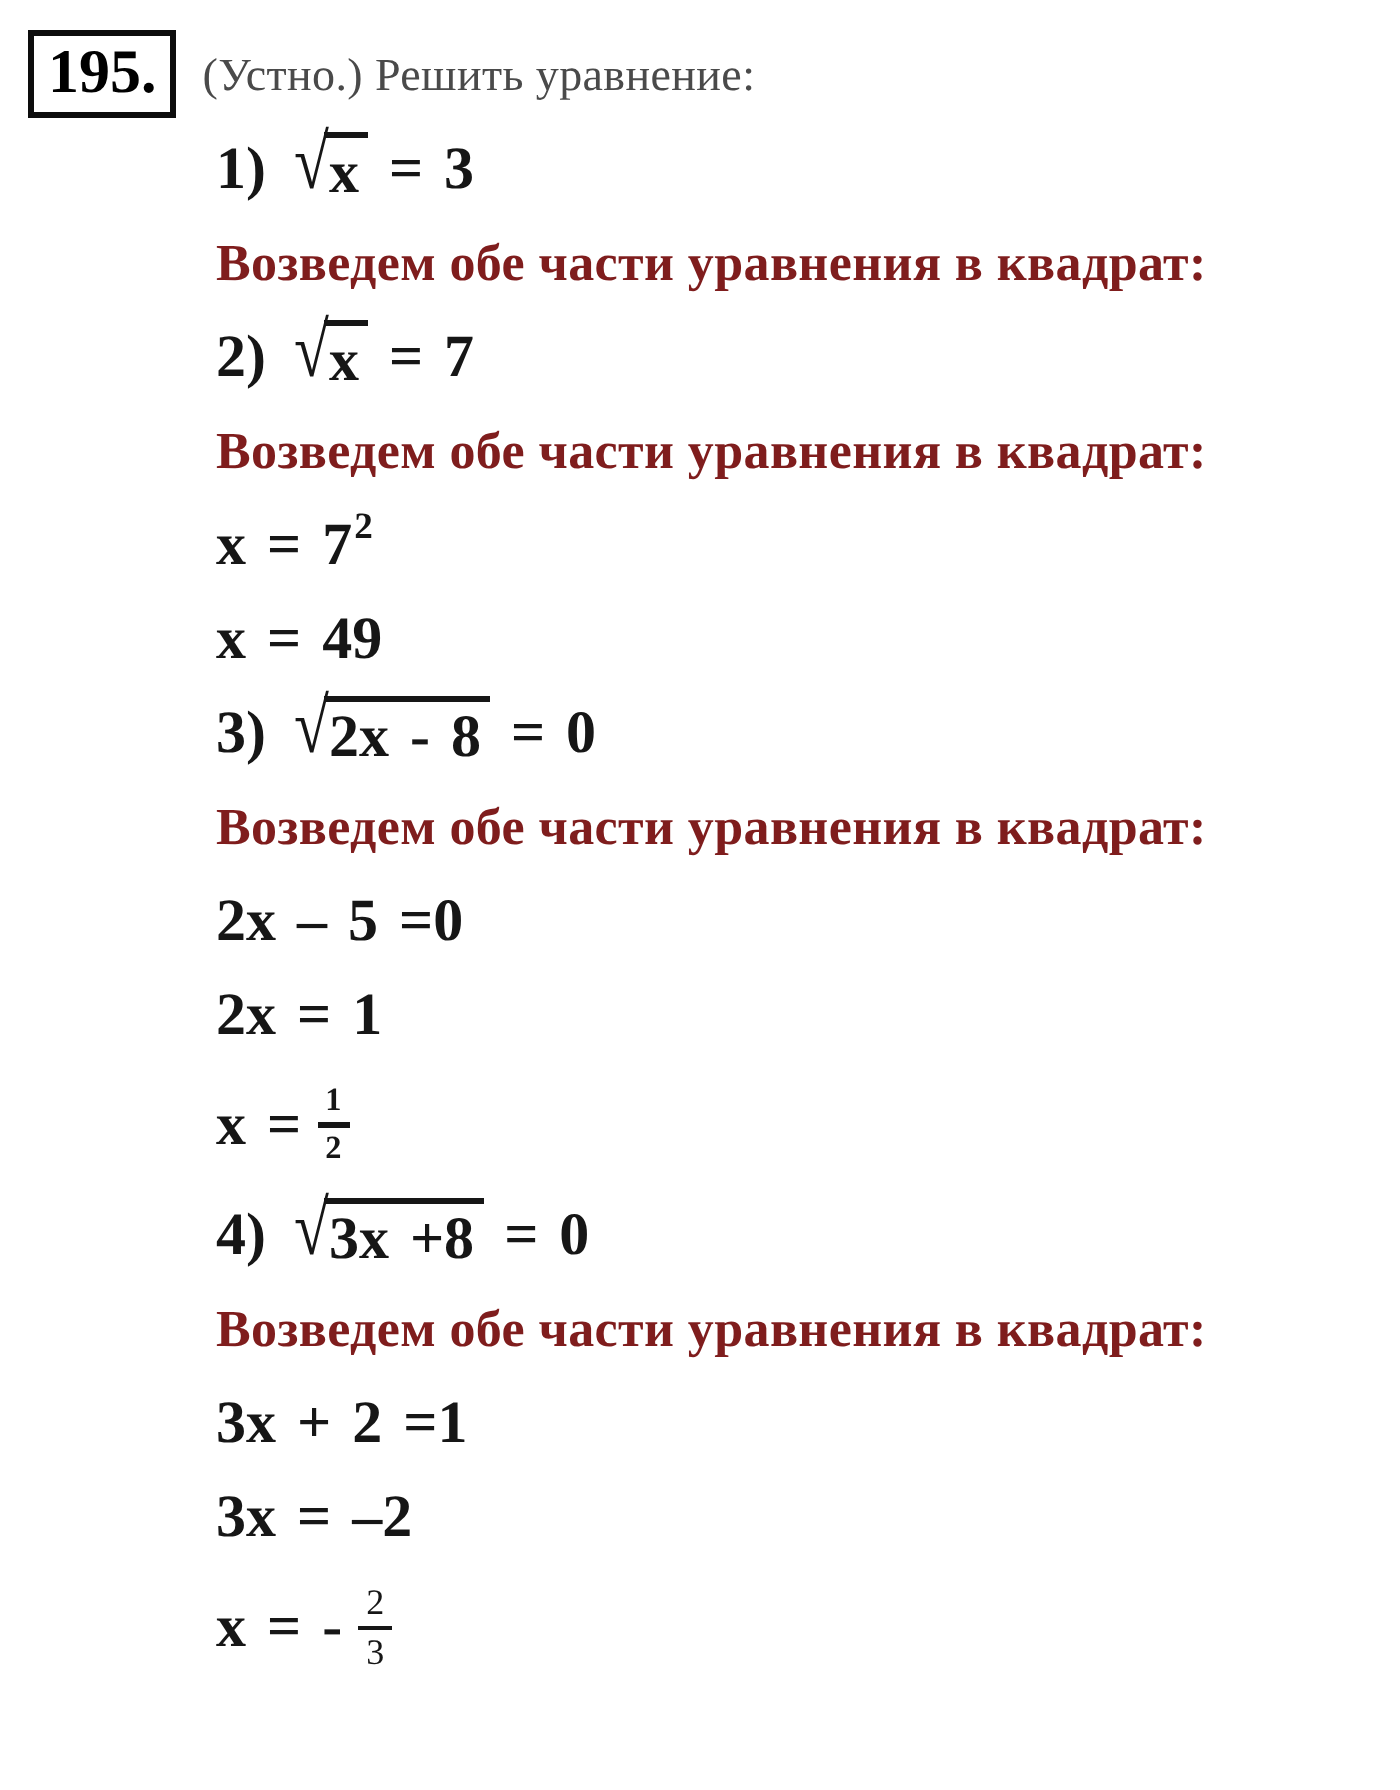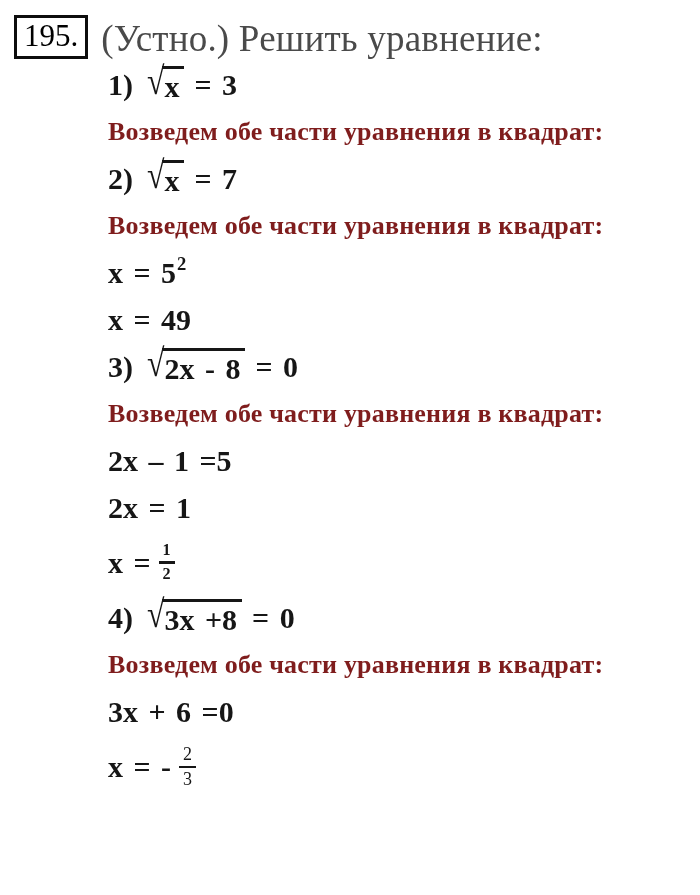--- a/index.html
+++ b/index.html
@@ -14,25 +14,25 @@
     background: #ffffff;
     padding: 13px 14px 0 14px;
     position: relative;
   }
   
   .header-row { display: flex; align-items: center; height: 48px; }
   .number-box {
     display: inline-flex; align-items: center;
     border: 3px solid #0d0d0d;
     padding: 0 7px 2px 7px;
-    font-weight: 400; font-size: 31px; line-height: 1.15;
+    font-weight: 700; font-size: 31px; line-height: 1.15;
     color: #000000; background: #ffffff;
   }
   .prompt {
-    font-size: 37px; color: #4a4a4a;
+    font-size: 23px; color: #4a4a4a;
     margin-left: 13px; letter-spacing: 0.2px; padding-top: 2px;
   }
   
   .content { padding-left: 94px; }
   .line { display: flex; align-items: center; height: 47px; white-space: pre; }
   .line.tall { height: 63px; }
   .eq {
     font-size: 30px; font-weight: 700; color: #161616;
     word-spacing: 3px;
   }
@@ -89,48 +89,49 @@
     </div>
     <div class="line note">Возведем обе части уравнения в квадрат:</div>
 
     <div class="line eq">
       <span class="label">2)</span>
       <span class="sqrt"><span class="sqrt-sign">√</span><span class="radicand">x</span></span>
       <span class="rhs">= 7</span>
     </div>
     <div class="line note">Возведем обе части уравнения в квадрат:</div>
     <div class="line eq">
-      <span>x = 5</span>
+      <span>x = 7</span>
       <span class="sup">2</span>
     </div>
     <div class="line eq">x = 49</div>
 
     <div class="line eq">
       <span class="label">3)</span>
       <span class="sqrt"><span class="sqrt-sign">√</span><span class="radicand">2x - 8</span></span>
       <span class="rhs">= 0</span>
     </div>
     <div class="line note">Возведем обе части уравнения в квадрат:</div>
-    <div class="line eq">2x – 1 =5</div>
+    <div class="line eq">2x – 5 =0</div>
     <div class="line eq">2x = 1</div>
     <div class="line eq tall">
       <span>x =</span>
       <span class="frac frac-bold">
         <span class="num">1</span>
         <span class="den">2</span>
       </span>
     </div>
 
     <div class="line eq">
       <span class="label">4)</span>
       <span class="sqrt"><span class="sqrt-sign">√</span><span class="radicand">3x +8</span></span>
       <span class="rhs">= 0</span>
     </div>
     <div class="line note">Возведем обе части уравнения в квадрат:</div>
-    <div class="line eq">3x + 6 =0</div>
+    <div class="line eq">3x + 2 =1</div>
+    <div class="line eq">3x = –2</div>
     <div class="line eq tall">
       <span>x = -</span>
       <span class="frac frac-regular">
         <span class="num">2</span>
         <span class="den">3</span>
       </span>
     </div>
 
   </div>
 </div>

